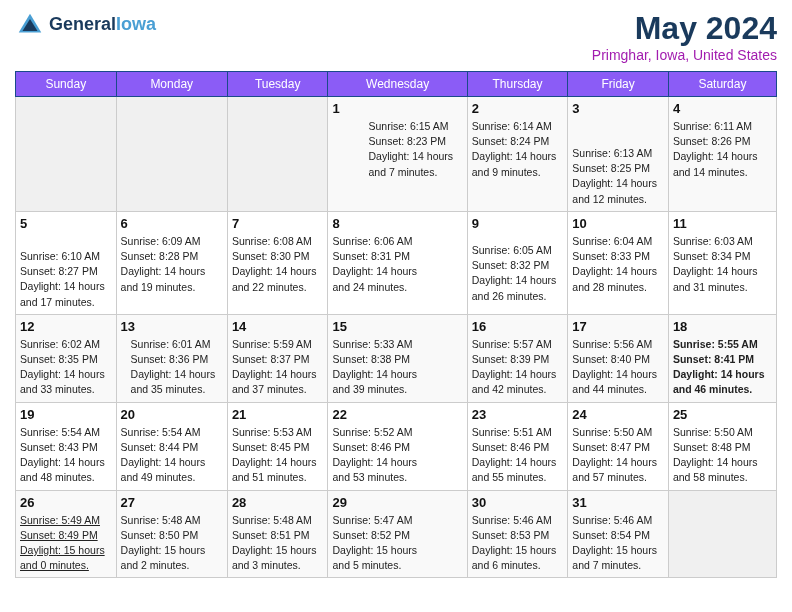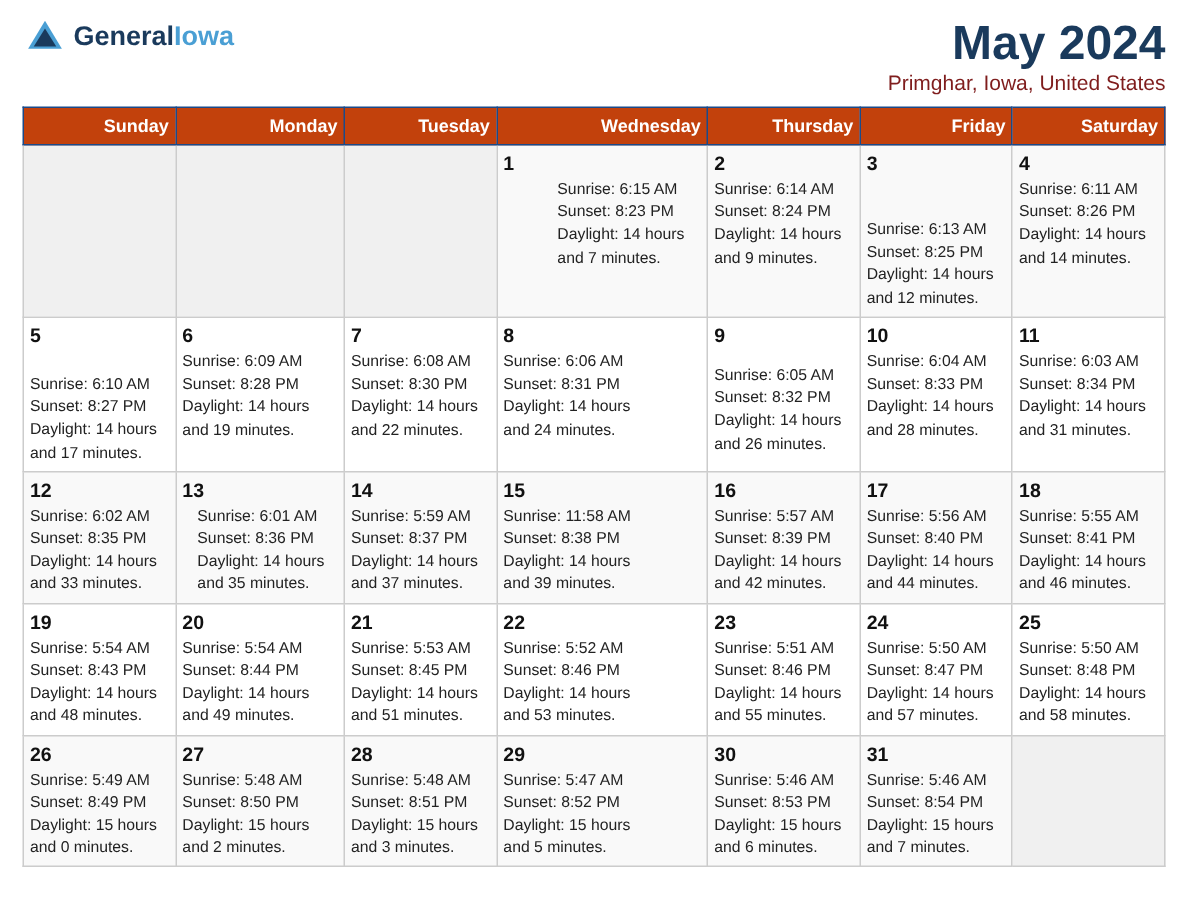--- a/index.html
+++ b/index.html
@@ -37,34 +37,34 @@
     .title-block {
       text-align: right;
     }
     .main-title {
       font-size: 32px;
       font-weight: bold;
       color: #1a3a5c;
     }
     .subtitle {
       font-size: 14px;
-      color: #7f1d1d;
+      color: #a21caf;
     }
     table {
       width: 100%;
       border-collapse: collapse;
       font-size: 11px;
     }
     thead tr th {
-      background-color: #c2410c;
+      background-color: #8b5cf6;
       color: #fff;
       padding: 5px 4px;
-      text-align: right;
+      text-align: center;
       font-size: 12px;
-      font-weight: bold;
+      font-weight: normal;
       border: 1px solid #1a4a8a;
     }
     tbody tr td {
       border: 1px solid #ccc;
       vertical-align: top;
       padding: 4px 4px;
       min-height: 80px;
       background: #fff;
     }
     tbody tr:nth-child(odd) td {
@@ -218,42 +218,42 @@
         </td>
         <td>
           <div class="day-num">14</div>
           <div class="day-info" style="white-space: pre-line;">Sunrise: 5:59 AM
 Sunset: 8:37 PM
 Daylight: 14 hours
 and 37 minutes.</div>
         </td>
         <td>
           <div class="day-num">15</div>
-          <div class="day-info" style="white-space: pre-line;">Sunrise: 11:58 AM
+          <div class="day-info" style="white-space: pre-line;">Sunrise: 5:33 AM
 Sunset: 8:38 PM
 Daylight: 14 hours
 and 39 minutes.</div>
         </td>
         <td>
           <div class="day-num">16</div>
           <div class="day-info" style="white-space: pre-line;">Sunrise: 5:57 AM
 Sunset: 8:39 PM
 Daylight: 14 hours
 and 42 minutes.</div>
         </td>
         <td>
           <div class="day-num">17</div>
           <div class="day-info" style="white-space: pre-line;">Sunrise: 5:56 AM
 Sunset: 8:40 PM
 Daylight: 14 hours
 and 44 minutes.</div>
         </td>
         <td>
           <div class="day-num">18</div>
-          <div class="day-info" style="white-space: pre-line;">Sunrise: 5:55 AM
+          <div class="day-info" style="white-space: pre-line; font-weight: bold;">Sunrise: 5:55 AM
 Sunset: 8:41 PM
 Daylight: 14 hours
 and 46 minutes.</div>
         </td>
       </tr>
       <tr>
         <td>
           <div class="day-num">19</div>
           <div class="day-info" style="white-space: pre-line;">Sunrise: 5:54 AM
 Sunset: 8:43 PM
@@ -299,21 +299,21 @@
           <div class="day-num">25</div>
           <div class="day-info" style="white-space: pre-line;">Sunrise: 5:50 AM
 Sunset: 8:48 PM
 Daylight: 14 hours
 and 58 minutes.</div>
         </td>
       </tr>
       <tr>
         <td>
           <div class="day-num">26</div>
-          <div class="day-info" style="white-space: pre-line;">Sunrise: 5:49 AM
+          <div class="day-info" style="white-space: pre-line; text-decoration: underline;">Sunrise: 5:49 AM
 Sunset: 8:49 PM
 Daylight: 15 hours
 and 0 minutes.</div>
         </td>
         <td>
           <div class="day-num">27</div>
           <div class="day-info" style="white-space: pre-line;">Sunrise: 5:48 AM
 Sunset: 8:50 PM
 Daylight: 15 hours
 and 2 minutes.</div>

